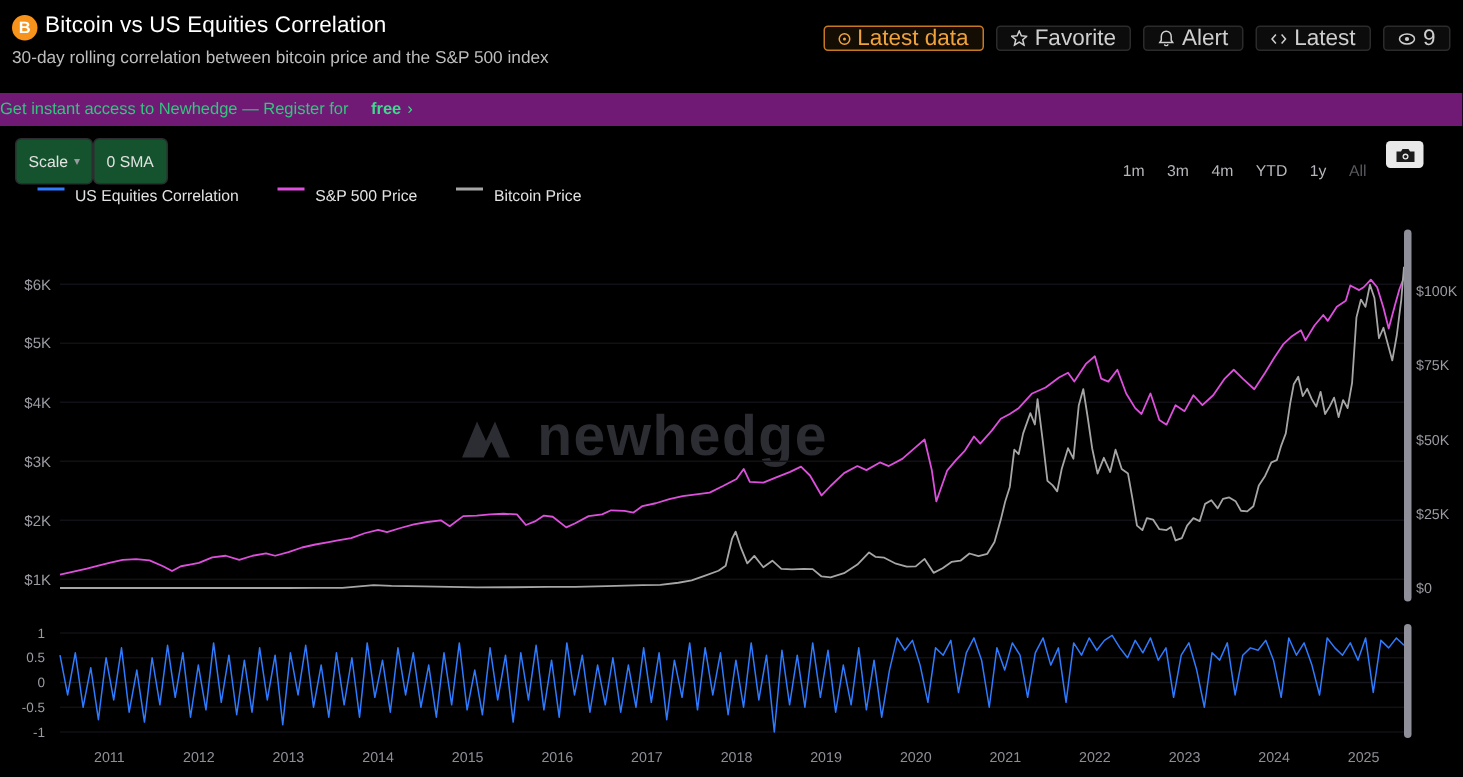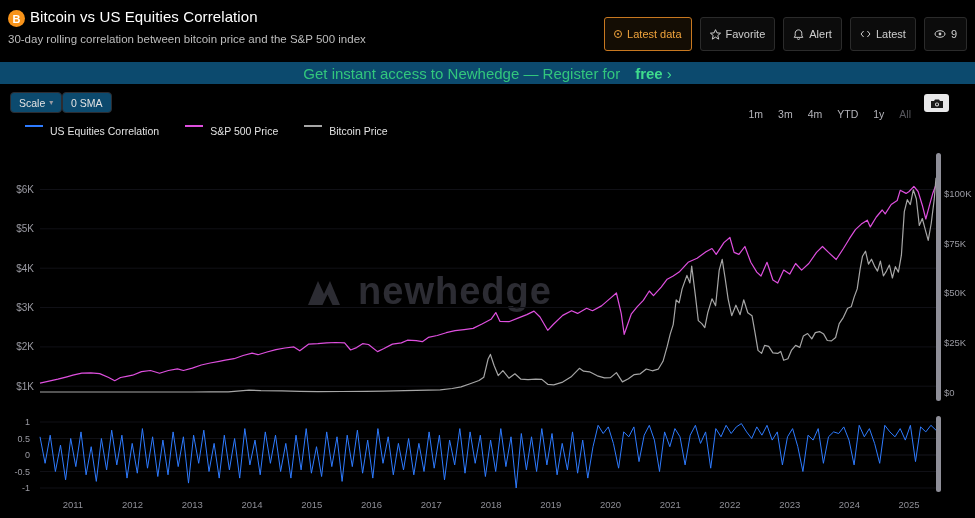--- a/index.html
+++ b/index.html
@@ -6,34 +6,34 @@
   html,body{width:975px;height:518px;background:#000;overflow:hidden}
   body{font-family:"Liberation Sans",sans-serif;color:#ddd;position:relative}
   button{font-family:inherit;cursor:pointer}
 
   
   .btc-badge{position:absolute;left:8px;top:10px;width:17px;height:17px;border-radius:50%;
     background:#f7931a;color:#fff;font-weight:700;font-size:11px;display:flex;align-items:center;justify-content:center}
   .page-title{position:absolute;left:30px;top:8px;font-size:15px;font-weight:400;color:#fff;letter-spacing:.1px}
   .page-subtitle{position:absolute;left:8px;top:33px;font-size:11.5px;color:#bdbdbd}
   .hdr-buttons{position:absolute;right:8px;top:17px;display:flex;gap:8px}
-  .hbtn{height:34px;display:flex;align-items:center;gap:5px;padding:0 9px;background:#0c0c0c;
-    border:1px solid #2b2b2b;border-radius:3px;font-size:11px;color:#cfcfcf}
+  .hbtn{height:17px;display:flex;align-items:center;gap:5px;padding:0 9px;background:#0c0c0c;
+    border:1px solid #2b2b2b;border-radius:3px;font-size:15px;color:#cfcfcf}
   .hbtn.orange{border-color:#c87820;color:#f0a33c;background:#140d04}
   .live-ring{width:8px;height:8px;border:1.5px solid #f0a33c;border-radius:50%;display:flex;align-items:center;justify-content:center}
   .live-ring i{width:2px;height:2px;background:#f0a33c;border-radius:50%}
 
   
-  .banner{position:absolute;top:62px;left:0;right:0;height:22px;background:#0c4a6e;display:flex;
-    align-items:center;justify-content:center;font-size:15px;color:#32c67d;cursor:pointer}
+  .banner{position:absolute;top:62px;left:0;right:0;height:22px;background:#701a75;display:flex;
+    align-items:center;font-size:11px;color:#32c67d;cursor:pointer}
   .banner b{color:#3fdb8d;margin-left:15px}
   .banner .arrow{margin-left:4px;color:#3fdb8d}
 
   
-  .tbtn{position:absolute;top:92px;height:21px;background:#0c4a6e;border:1px solid #2c2c31;border-radius:4px;
+  .tbtn{position:absolute;top:92px;height:31px;background:#14532d;border:1px solid #2c2c31;border-radius:4px;
     color:#e3e3e3;font-size:10.5px;display:flex;align-items:center;gap:4px;padding:0 8px}
   #scale-btn{left:10px}
   #sma-btn{left:62px}
   .chev{font-size:8px;color:#9a9aa2}
   .ranges{position:absolute;right:64px;top:108px;display:flex;gap:15px;font-size:10.5px;color:#b6b6bc}
   .range{cursor:pointer}
   .range.dim{color:#58585e}
   .camera-btn{position:absolute;right:26px;top:94px;width:25px;height:18px;background:#e9e9ea;border:none;
     border-radius:3px;display:flex;align-items:center;justify-content:center}
 

